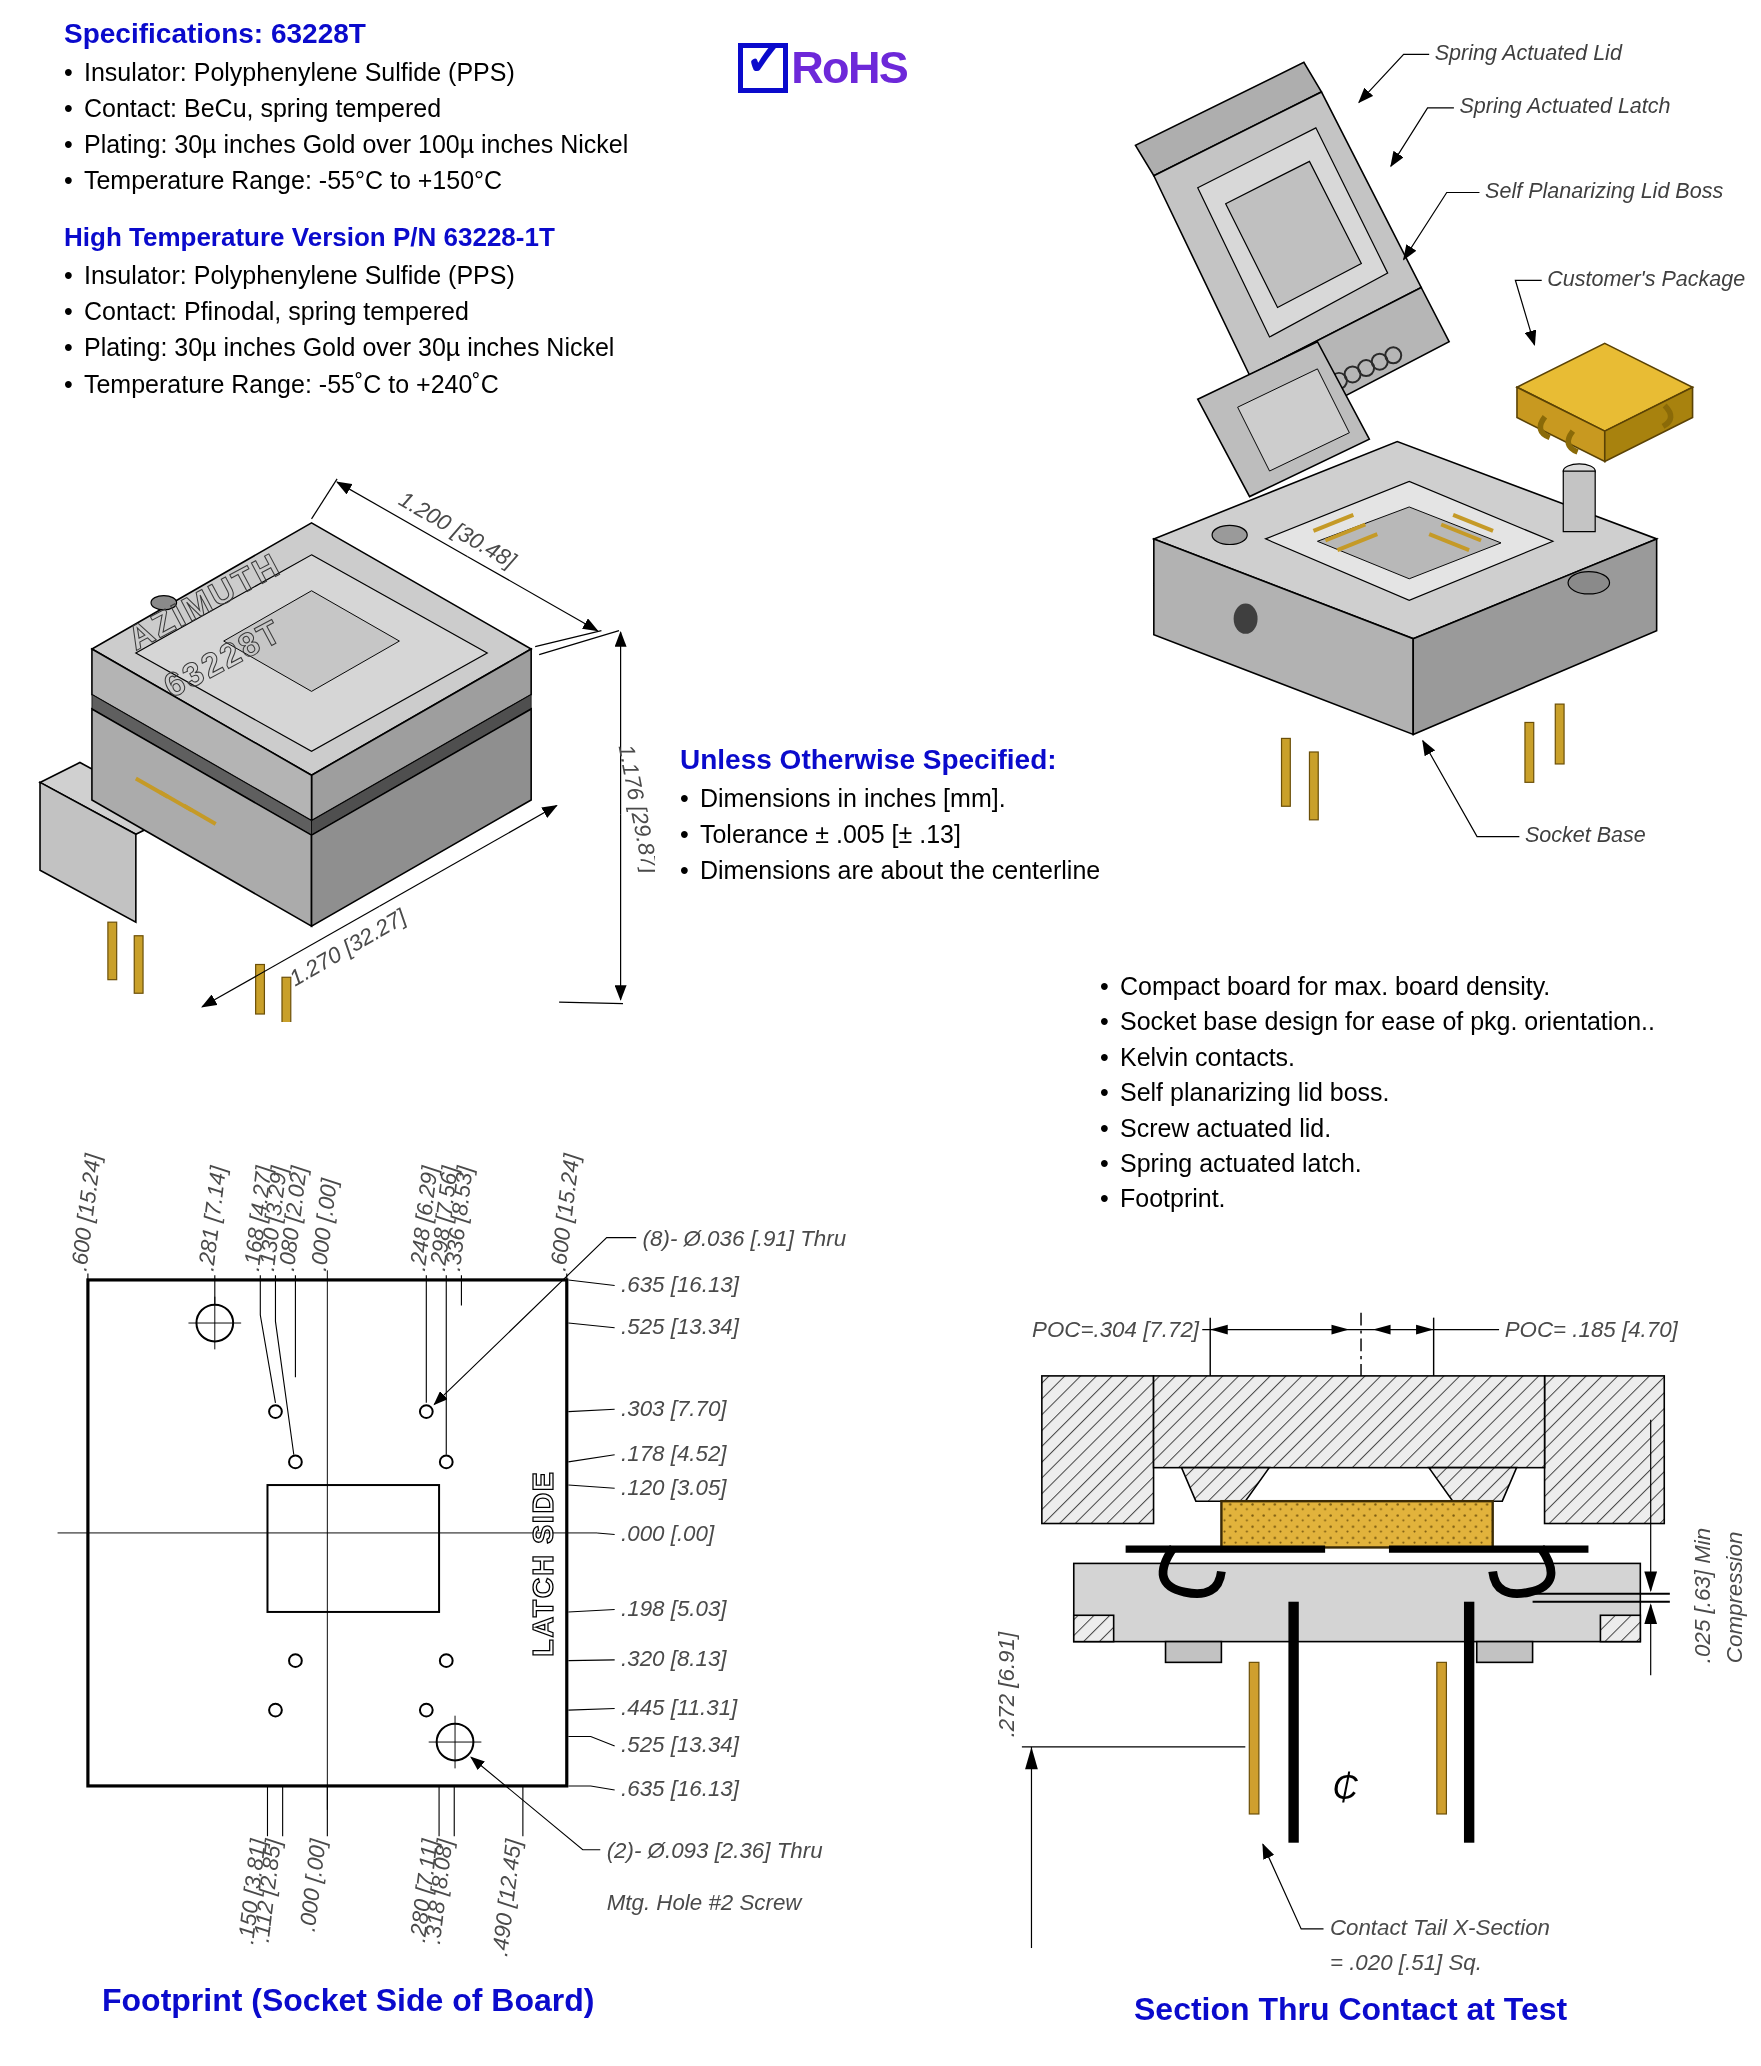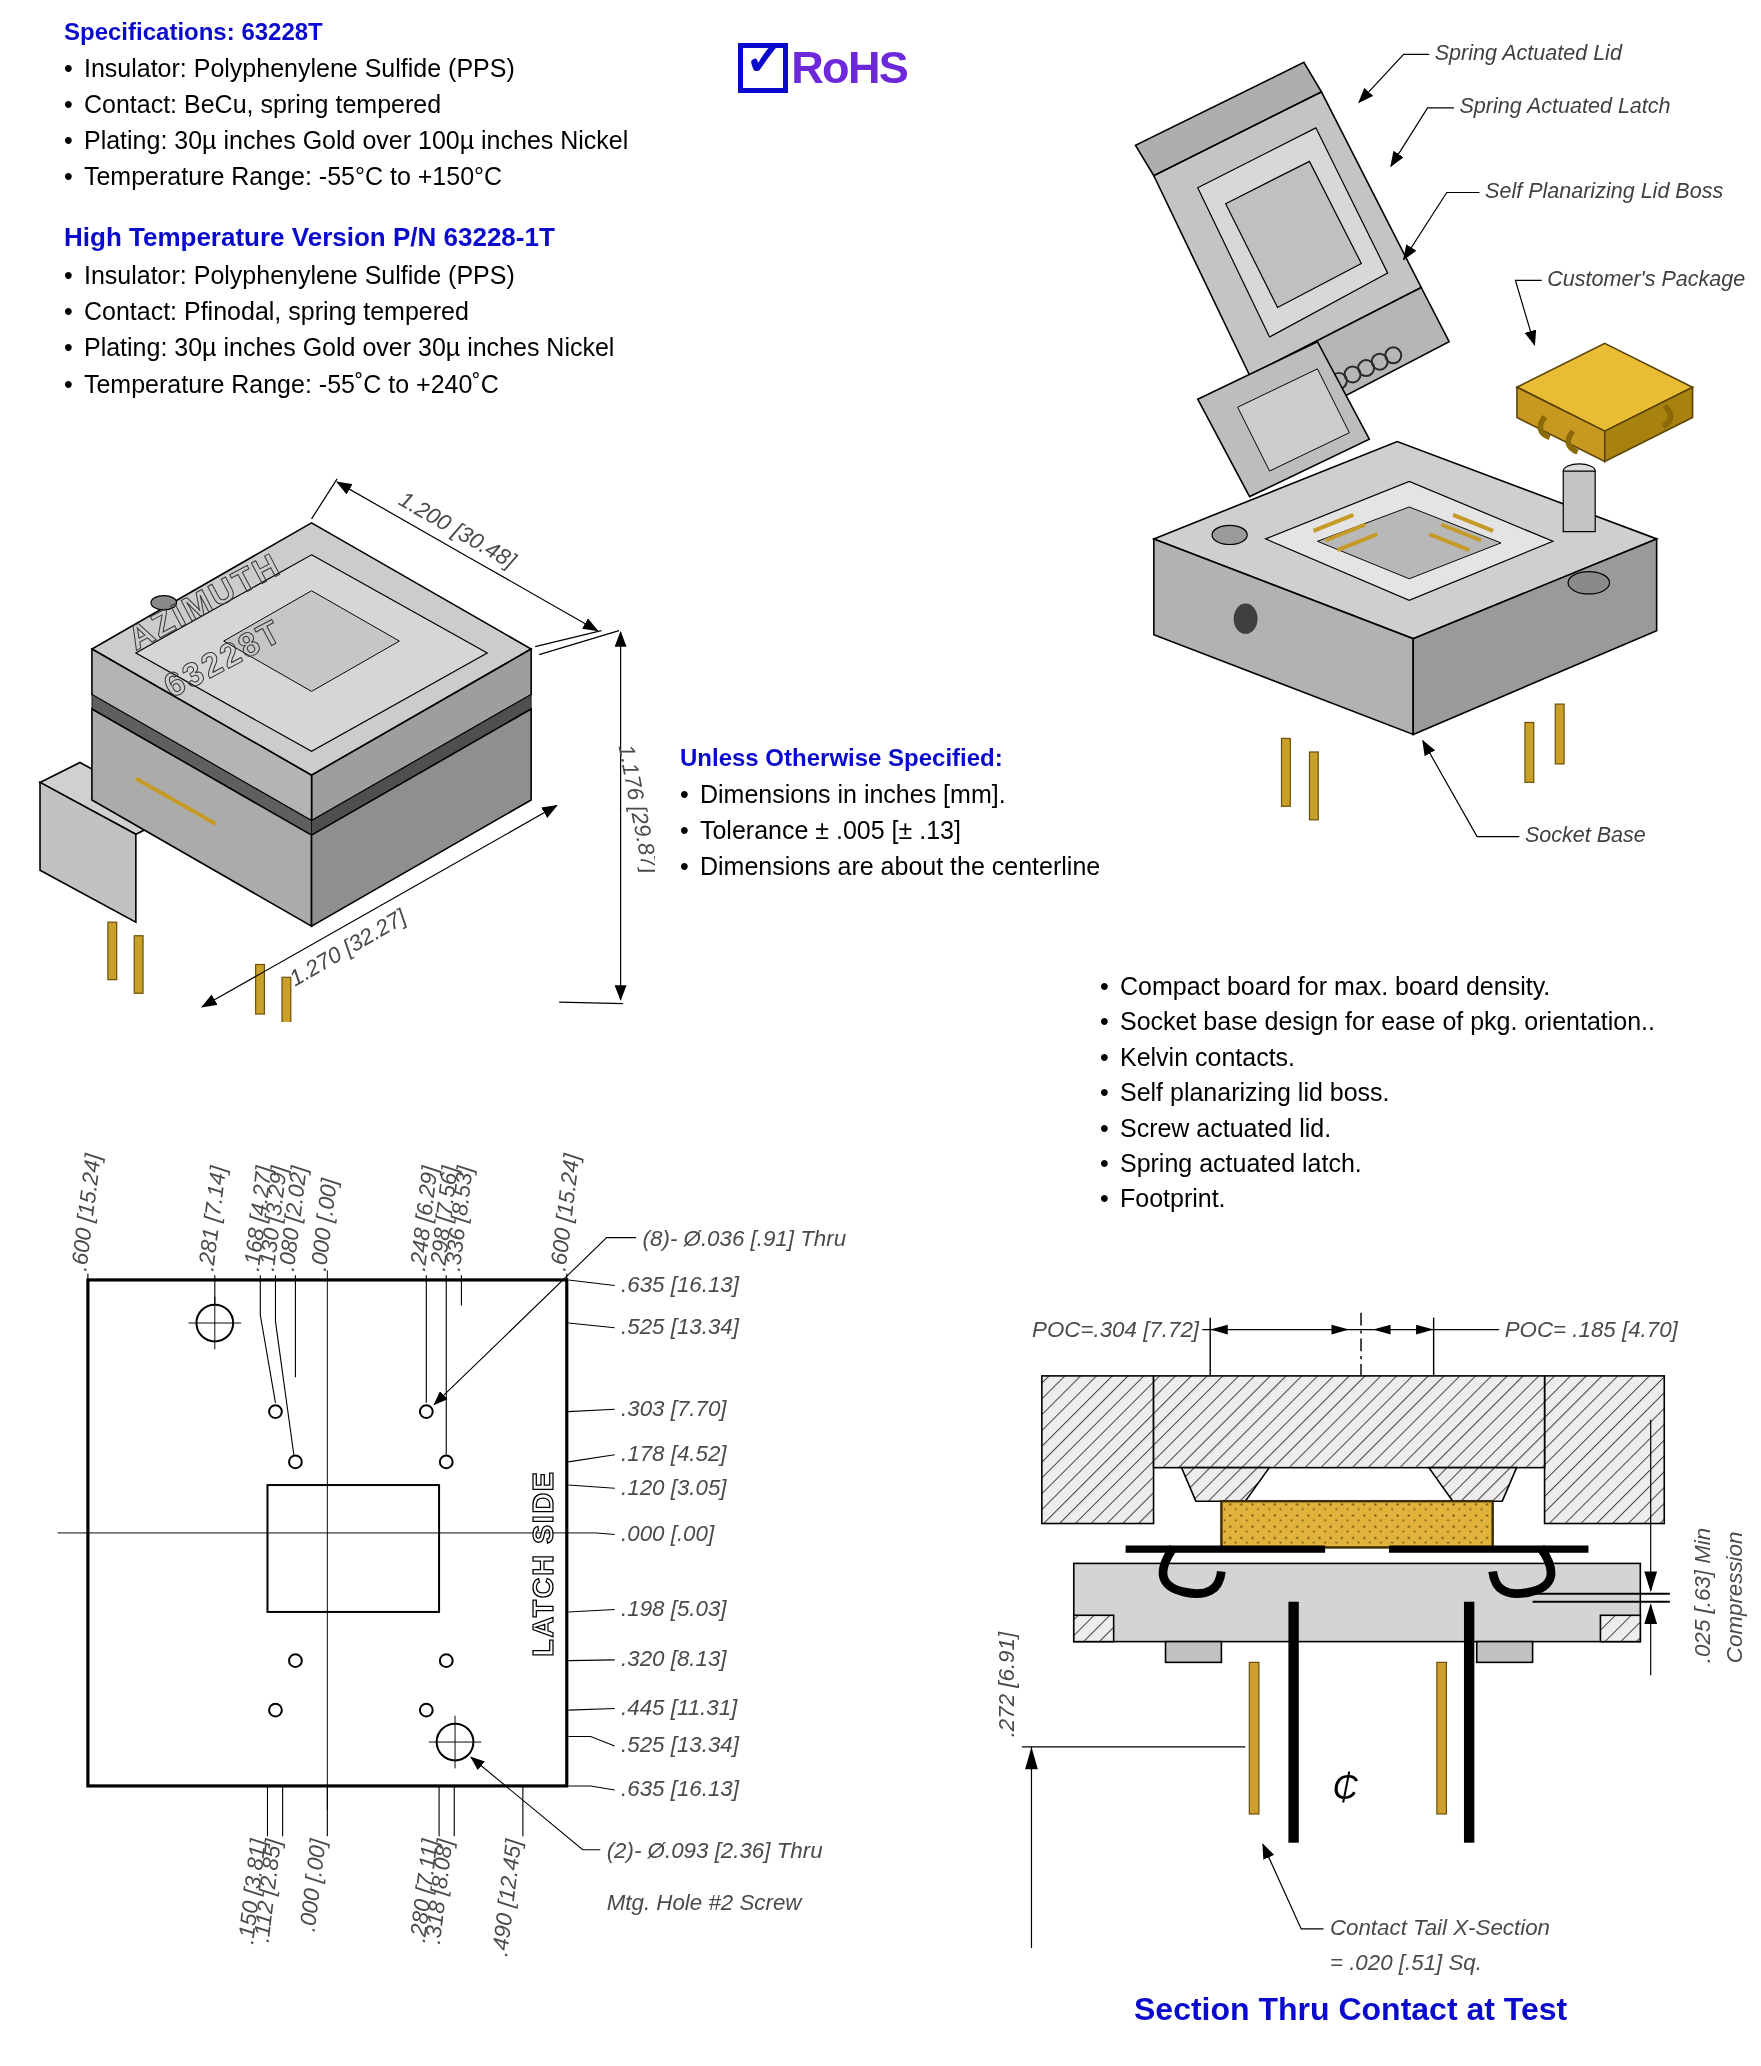--- a/index.html
+++ b/index.html
@@ -1,19 +1,19 @@
 <!DOCTYPE html>
 <html style="font-size:12.8px"><head>
 <meta charset="utf-8">
 <style>
   html,body{margin:0;padding:0;background:#fff;}
   #canvas{position:relative;width:1762px;height:2066px;background:#fff;overflow:hidden;
           font-family:"Liberation Sans",sans-serif;color:#000;}
   .abs{position:absolute;}
-  .h-blue{color:#0a0acc;font-weight:bold;font-size:24px;margin-bottom:8px;white-space:nowrap;}
+  .h-blue{color:#0a0acc;font-weight:bold;font-size:28px;margin-bottom:8px;white-space:nowrap;}
   .bullets{display:flex;flex-direction:column;gap:7.2px;}
   .brow{display:flex;gap:11.2px;font-size:25px;white-space:nowrap;align-items:baseline;}
   .brow .dot{font-size:25px;}
   .title-blue{color:#0a0acc;font-weight:bold;font-size:32px;white-space:nowrap;}
   .rohs{display:flex;align-items:center;gap:3.2px;}
   .rohs-box{width:40px;height:40px;border:5.6px solid #0a0acc;position:relative;}
   .rohs-check{position:absolute;left:1.6px;top:-14.4px;font-size:49px;font-weight:bold;color:#0a0acc;line-height:1;}
   .rohs-txt{color:#6d28d9;font-weight:bold;font-size:45px;letter-spacing:-1.6px;}
   svg text{font-family:"Liberation Sans",sans-serif;}
   .lbl{font-style:italic;fill:#3f3f3f;font-size:27px;}
@@ -441,16 +441,17 @@
     <text class="dimtxt" transform="translate(912,455) rotate(-90)">.025 [.63] Min</text>
     <text class="dimtxt" transform="translate(952,455) rotate(-90)">Compression</text>
 
     <text x="455" y="625" text-anchor="middle" font-size="44" font-style="italic" fill="#000">₵</text>
 
     <polyline points="428,788 400,788 352,682" stroke="#000" stroke-width="1.5" fill="none" marker-end="url(#arr)"></polyline>
     <text class="dimtxt" x="436" y="796">Contact Tail X-Section</text>
     <text class="dimtxt" x="436" y="840">= .020 [.51] Sq.</text>
   </svg>
 
+  <div class="abs title-blue" style="left:102px;top:1982px;">Footprint  (Socket Side of Board)</div>
   <div class="abs title-blue" style="left:1134px;top:1991px;">Section Thru Contact at Test</div>
 
 </div>
 
 
 </body></html>

